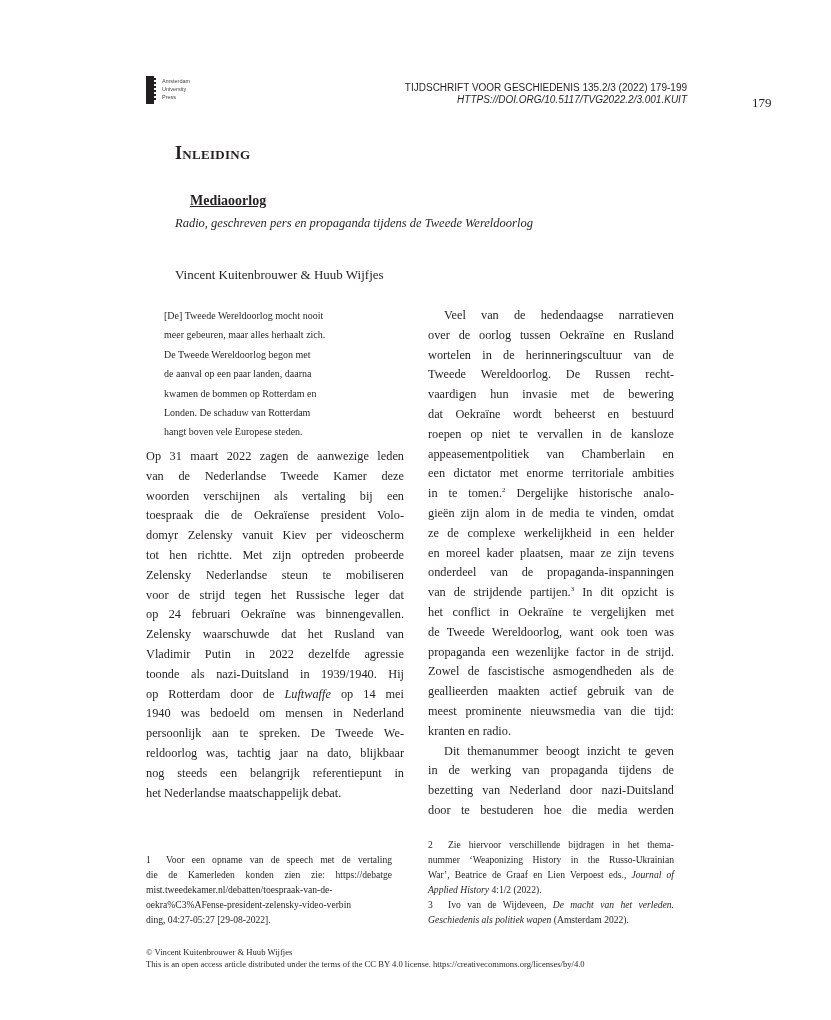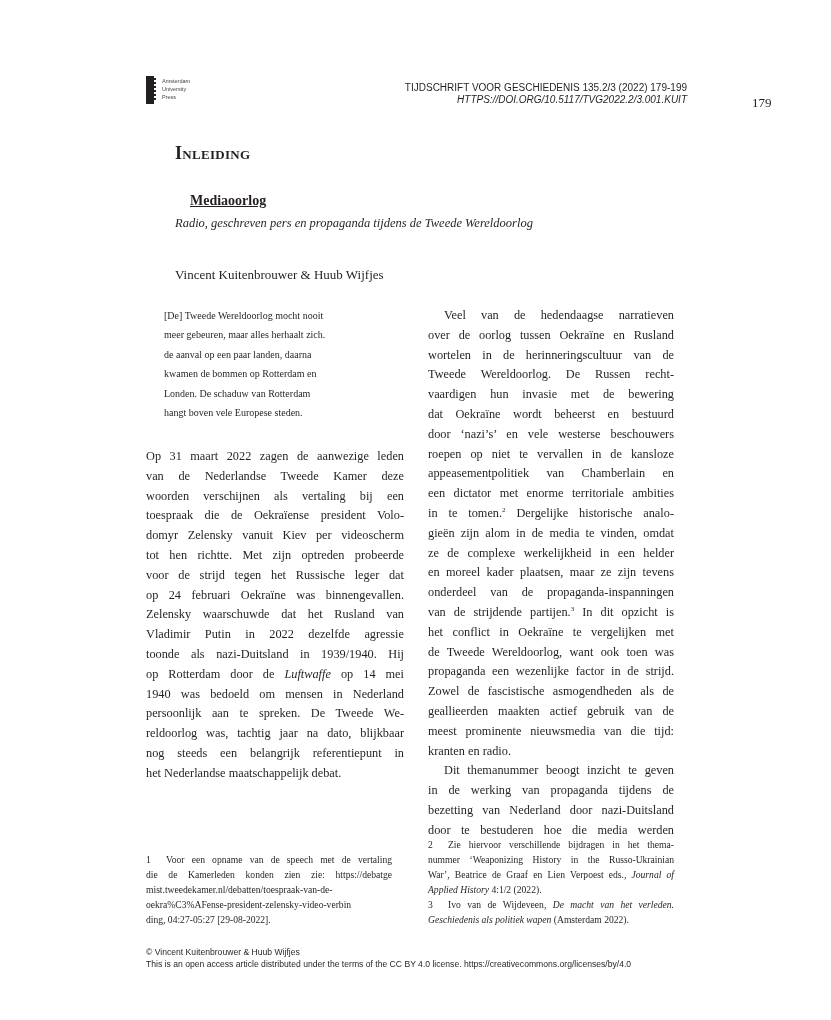--- a/index.html
+++ b/index.html
@@ -23,21 +23,21 @@
   .col-right { left: 428px; top: 306px; width: 246px; }
   .line { display: block; text-align: justify; text-align-last: justify; white-space: nowrap; height: 19.8px; }
   .line.last { text-align-last: left; }
   .line.indent { padding-left: 16px; }
   .quote .line { height: 19.4px; text-align-last: left; }
   .fn { font-size: 9.6px; line-height: 15px; }
   .fn-left { left: 146px; top: 852px; width: 246px; }
   .fn-right { left: 428px; top: 837px; width: 246px; }
   .fn .line { height: 15px; }
   .fn-num { display: inline-block; width: 20px; }
-  .copyright { left: 146px; top: 946px; font-family: Liberation Sans, sans-serif; font-size: 8.6px; line-height: 12px; color: #231f20; }
+  .copyright { left: 146px; top: 946px; font-family: Liberation Serif, serif; font-size: 8.6px; line-height: 12px; color: #231f20; }
   sup { font-size: 7px; line-height: 0; }
   i { font-style: italic; }
 </style>
 </head>
 <body>
 
 <div class="abs logo">
   <div class="logo-bar"></div>
   <div class="logo-teeth"></div>
   <div class="logo-text">
@@ -54,54 +54,55 @@
 <div class="abs pagenum">179</div>
 
 <div class="abs section">Inleiding</div>
 <div class="abs title">Mediaoorlog</div>
 <div class="abs subtitle">Radio, geschreven pers en propaganda tijdens de Tweede Wereldoorlog</div>
 <div class="abs authors">Vincent Kuitenbrouwer &amp; Huub Wijfjes</div>
 
 <div class="abs quote">
   <span class="line">[De] Tweede Wereldoorlog mocht nooit</span>
   <span class="line">meer gebeuren, maar alles herhaalt zich.</span>
+  <span class="line">De Tweede Wereldoorlog begon met</span>
   <span class="line">de aanval op een paar landen, daarna</span>
   <span class="line">kwamen de bommen op Rotterdam en</span>
   <span class="line">Londen. De schaduw van Rotterdam</span>
   <span class="line">hangt boven vele Europese steden.</span>
 </div>
 
 <div class="abs col col-left">
   <span class="line">Op 31 maart 2022 zagen de aanwezige leden</span>
   <span class="line">van de Nederlandse Tweede Kamer deze</span>
   <span class="line">woorden verschijnen als vertaling bij een</span>
   <span class="line">toespraak die de Oekraïense president Volo-</span>
   <span class="line">domyr Zelensky vanuit Kiev per videoscherm</span>
   <span class="line">tot hen richtte. Met zijn optreden probeerde</span>
+  <span class="line">Zelensky Nederlandse steun te mobiliseren</span>
   <span class="line">voor de strijd tegen het Russische leger dat</span>
   <span class="line">op 24 februari Oekraïne was binnengevallen.</span>
   <span class="line">Zelensky waarschuwde dat het Rusland van</span>
   <span class="line">Vladimir Putin in 2022 dezelfde agressie</span>
   <span class="line">toonde als nazi-Duitsland in 1939/1940. Hij</span>
   <span class="line"><span>op Rotterdam door de </span><i>Luftwaffe</i><span> op 14 mei</span></span>
   <span class="line">1940 was bedoeld om mensen in Nederland</span>
   <span class="line">persoonlijk aan te spreken. De Tweede We-</span>
   <span class="line">reldoorlog was, tachtig jaar na dato, blijkbaar</span>
   <span class="line">nog steeds een belangrijk referentiepunt in</span>
   <span class="line last">het Nederlandse maatschappelijk debat.</span>
 </div>
 
 <div class="abs col col-right">
   <span class="line indent">Veel van de hedendaagse narratieven</span>
   <span class="line">over de oorlog tussen Oekraïne en Rusland</span>
   <span class="line">wortelen in de herinneringscultuur van de</span>
   <span class="line">Tweede Wereldoorlog. De Russen recht-</span>
   <span class="line">vaardigen hun invasie met de bewering</span>
   <span class="line">dat Oekraïne wordt beheerst en bestuurd</span>
-  <span class="line">door ‘nazi’s’ en vele westerse beschouwers</span>
   <span class="line">roepen op niet te vervallen in de kansloze</span>
   <span class="line">appeasementpolitiek van Chamberlain en</span>
   <span class="line">een dictator met enorme territoriale ambities</span>
   <span class="line"><span>in te tomen.</span><sup>2</sup><span> Dergelijke historische analo-</span></span>
   <span class="line">gieën zijn alom in de media te vinden, omdat</span>
   <span class="line">ze de complexe werkelijkheid in een helder</span>
   <span class="line">en moreel kader plaatsen, maar ze zijn tevens</span>
   <span class="line">onderdeel van de propaganda-inspanningen</span>
   <span class="line"><span>van de strijdende partijen.</span><sup>3</sup><span> In dit opzicht is</span></span>
   <span class="line">het conflict in Oekraïne te vergelijken met</span>

